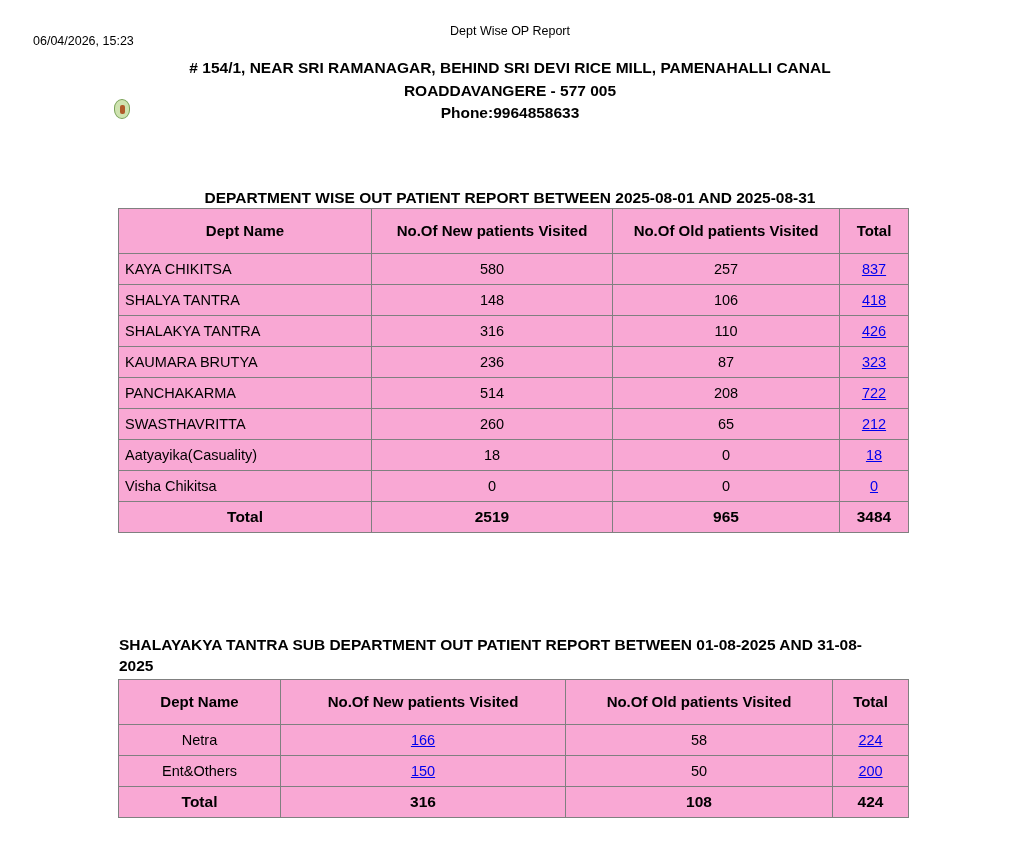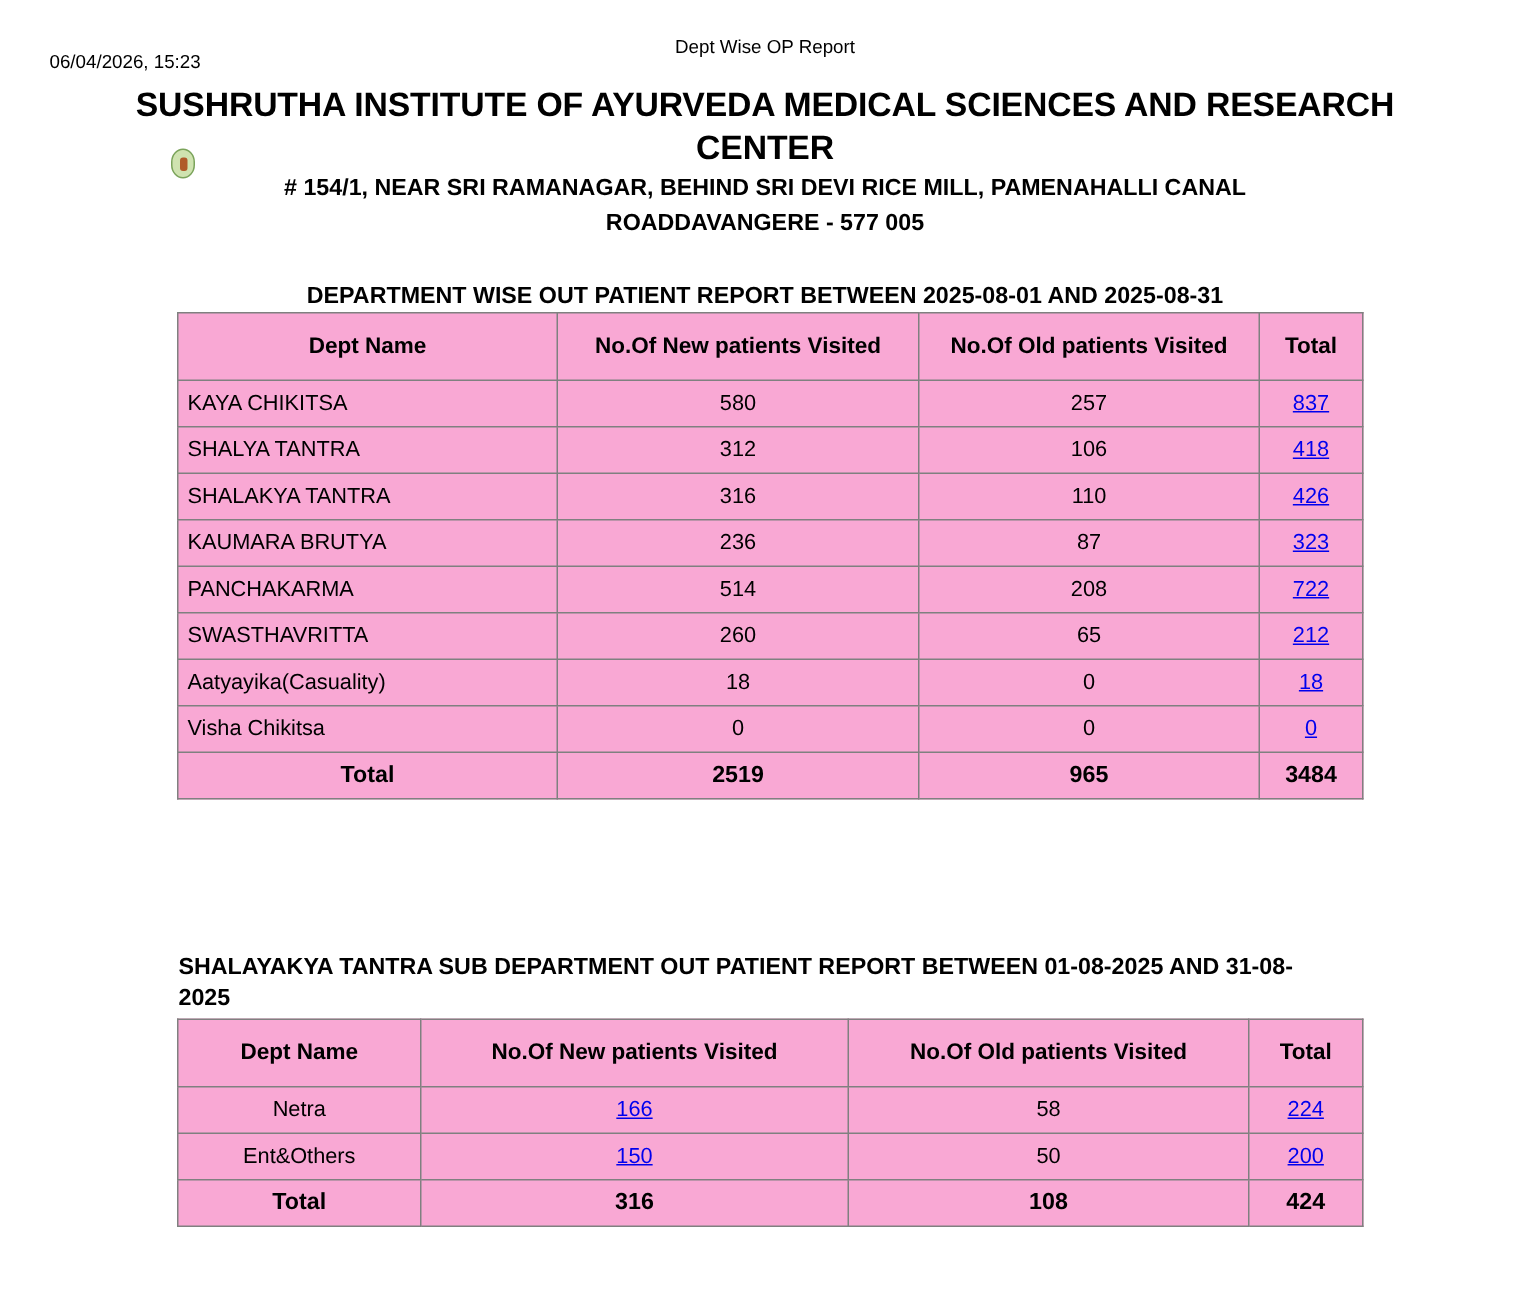--- a/index.html
+++ b/index.html
@@ -172,23 +172,23 @@
 <body>
 
 <div class="print-header">
   <span class="ph-date">06/04/2026, 15:23</span>
   <span class="ph-title">Dept Wise OP Report</span>
 </div>
 
 <div class="logo-badge"></div>
 
 <div class="masthead">
-  <div class="org-name">SUSHRUTHA INSTITUTE OF AYURVEDA MEDICAL SCIENCES AND RESEARCH CENTER</div>
   <div class="org-addr"># 154/1, NEAR SRI RAMANAGAR, BEHIND SRI DEVI RICE MILL,  PAMENAHALLI CANAL</div>
   <div class="org-addr">ROADDAVANGERE - 577 005</div>
+  <div class="org-phone">Phone:9964858633</div>
 </div>
 
 <div class="report-title-1">DEPARTMENT WISE OUT PATIENT REPORT BETWEEN 2025-08-01 AND 2025-08-31</div>
 
 <table class="rpt" id="table-dept-wise">
   <colgroup>
     <col class="c-name">
       <col class="c-new">
       <col class="c-old">
       <col class="c-total">
@@ -203,21 +203,21 @@
   </thead>
   <tbody>
     <tr>
       <td class="l">KAYA CHIKITSA</td>
       <td class="c">580</td>
       <td class="c">257</td>
       <td class="c"><a class="num-link">837</a></td>
     </tr>
     <tr>
       <td class="l">SHALYA TANTRA</td>
-      <td class="c">312</td>
+      <td class="c">148</td>
       <td class="c">106</td>
       <td class="c"><a class="num-link">418</a></td>
     </tr>
     <tr>
       <td class="l">SHALAKYA TANTRA</td>
       <td class="c">316</td>
       <td class="c">110</td>
       <td class="c"><a class="num-link">426</a></td>
     </tr>
     <tr>

